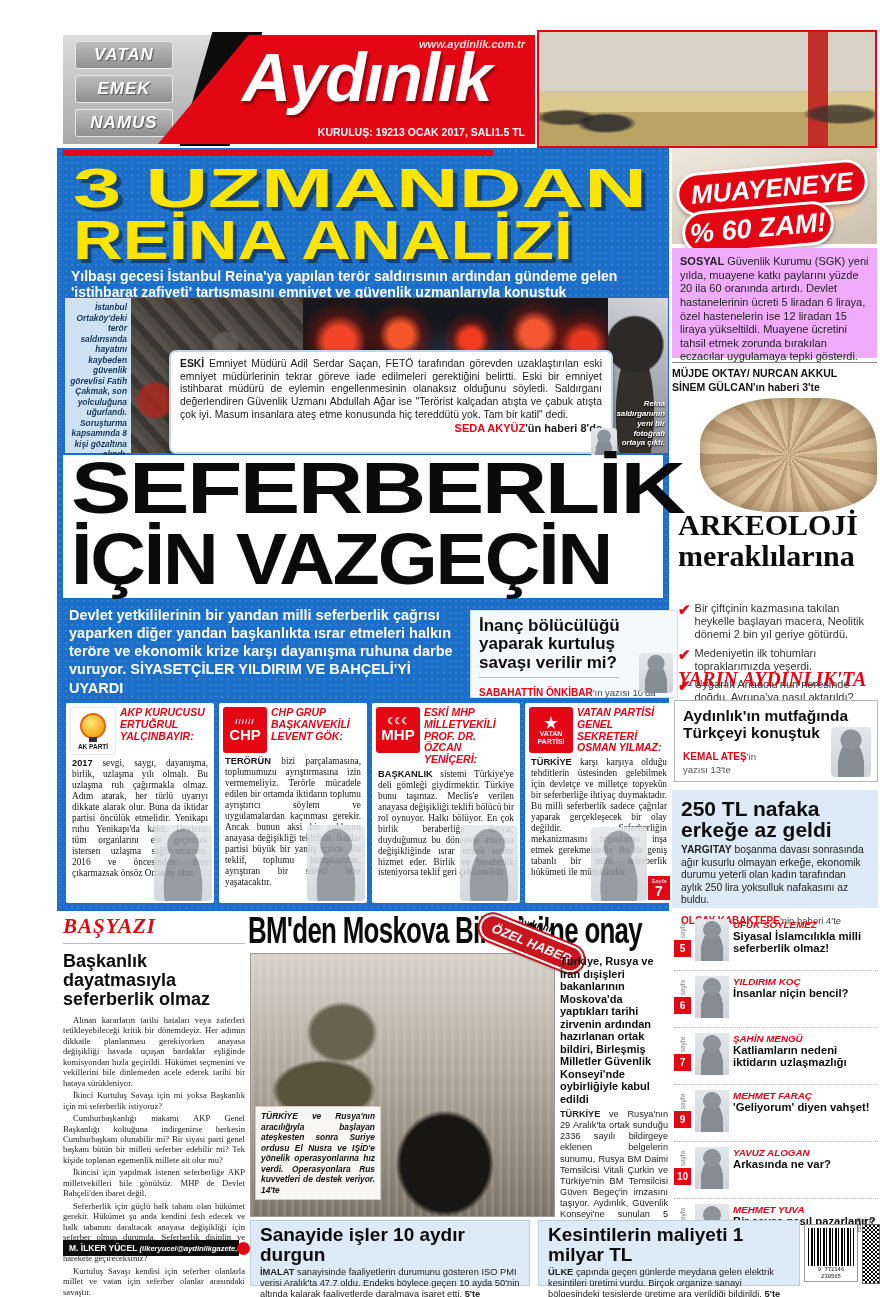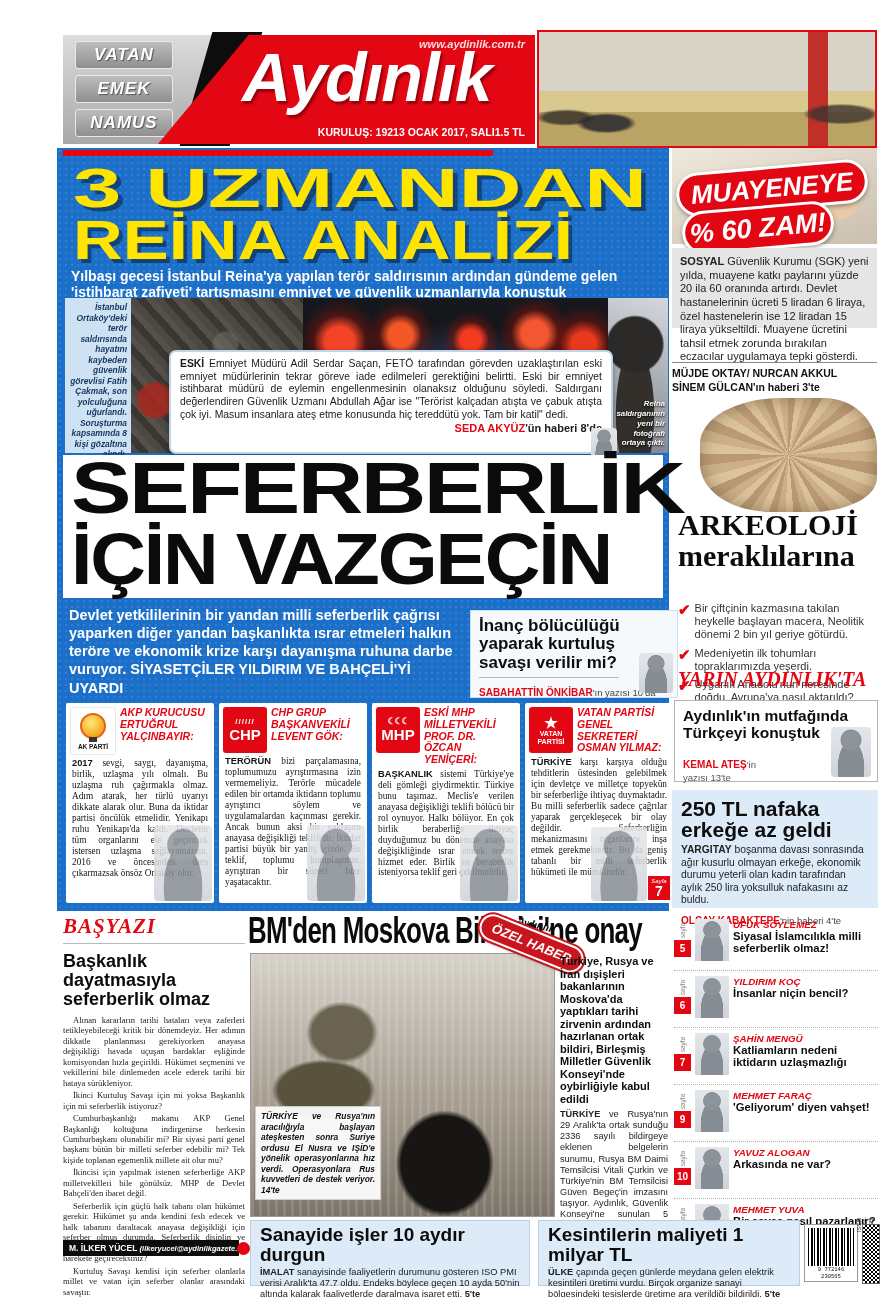--- a/index.html
+++ b/index.html
@@ -92,21 +92,21 @@
   .page-badge .lbl{font-size:6px;font-style:italic;display:block;}
   .page-badge .num{font-size:14px;font-weight:bold;display:block;line-height:1;}
 
   
   .photo-hands{left:672px;top:148px;width:205px;height:96px;background:
      radial-gradient(ellipse at 30% 45%,#9db8d8 0 16%,transparent 18%),
      radial-gradient(ellipse at 70% 60%,#e8c9a8 0 20%,transparent 22%),
      linear-gradient(160deg,#efe9dd,#d9cfc0 60%,#cbc0ae);}
   .stamp-pill{background:#e30613;color:#fff;font-weight:bold;font-style:italic;text-align:center;
               border:3px solid #fff;border-radius:26px;box-shadow:0 2px 4px rgba(0,0,0,.35);}
-  .mint-box{left:672px;top:248px;width:205px;height:80px;background:#e5e5e5;padding:7px 8px;
+  .mint-box{left:672px;top:248px;width:205px;height:110px;background:#f0abfc;padding:7px 8px;
             font-size:11px;line-height:1.24;color:#222;box-sizing:border-box;}
   .rail-byline{left:672px;top:362px;width:205px;border-top:1px solid #888;padding-top:4px;
                font-size:10.5px;font-weight:bold;color:#111;line-height:1.3;}
   .mosaic{left:700px;top:398px;width:177px;height:114px;border-radius:46% 30% 38% 40%/40% 44% 30% 42%;
           background:repeating-conic-gradient(from 15deg,#c8a87c 0 8deg,#b39066 8deg 16deg,#d8bd92 16deg 24deg);
           box-shadow:inset 0 0 18px rgba(90,60,30,.55);opacity:.9;}
   .ark-title{left:678px;top:510px;font-family:"Liberation Serif",serif;font-weight:bold;font-size:30px;
              line-height:1.02;color:#0c0c0c;}
   .ark-item{display:flex;gap:4px;margin-bottom:5px;font-size:11px;line-height:1.2;color:#333;}
   .check{color:#e30613;font-weight:bold;font-size:15px;line-height:1;}
@@ -315,21 +315,21 @@
     </div>
     <div class="ark-item">
       <span class="check">✔</span>
       <span>Uygarlık Anadolu'nun neresinde doğdu, Avrupa'ya nasıl aktarıldı?</span>
     </div>
   </div>
   <div class="abs yarin">YARIN AYDINLIK'TA</div>
 
   <div class="abs mutfak">
     <div class="t">Aydınlık'ın mutfağında Türkçeyi konuştuk</div>
-    <div style="margin-top:13px;">
+    <div style="margin-top:5px;">
       <span class="red b" style="font-size:10px;">KEMAL ATEŞ</span><span style="font-size:9.5px;color:#555;">'in</span>
     </div>
     <div style="font-size:9.5px;color:#555;">yazısı 13'te</div>
     <div class="abs sil" style="right:6px;bottom:4px;width:40px;height:50px;border-radius:4px;"></div>
   </div>
 
   <div class="abs nafaka">
     <div class="t">250 TL nafaka</div>
     <div class="t">erkeğe az geldi</div>
     <div class="bd">

